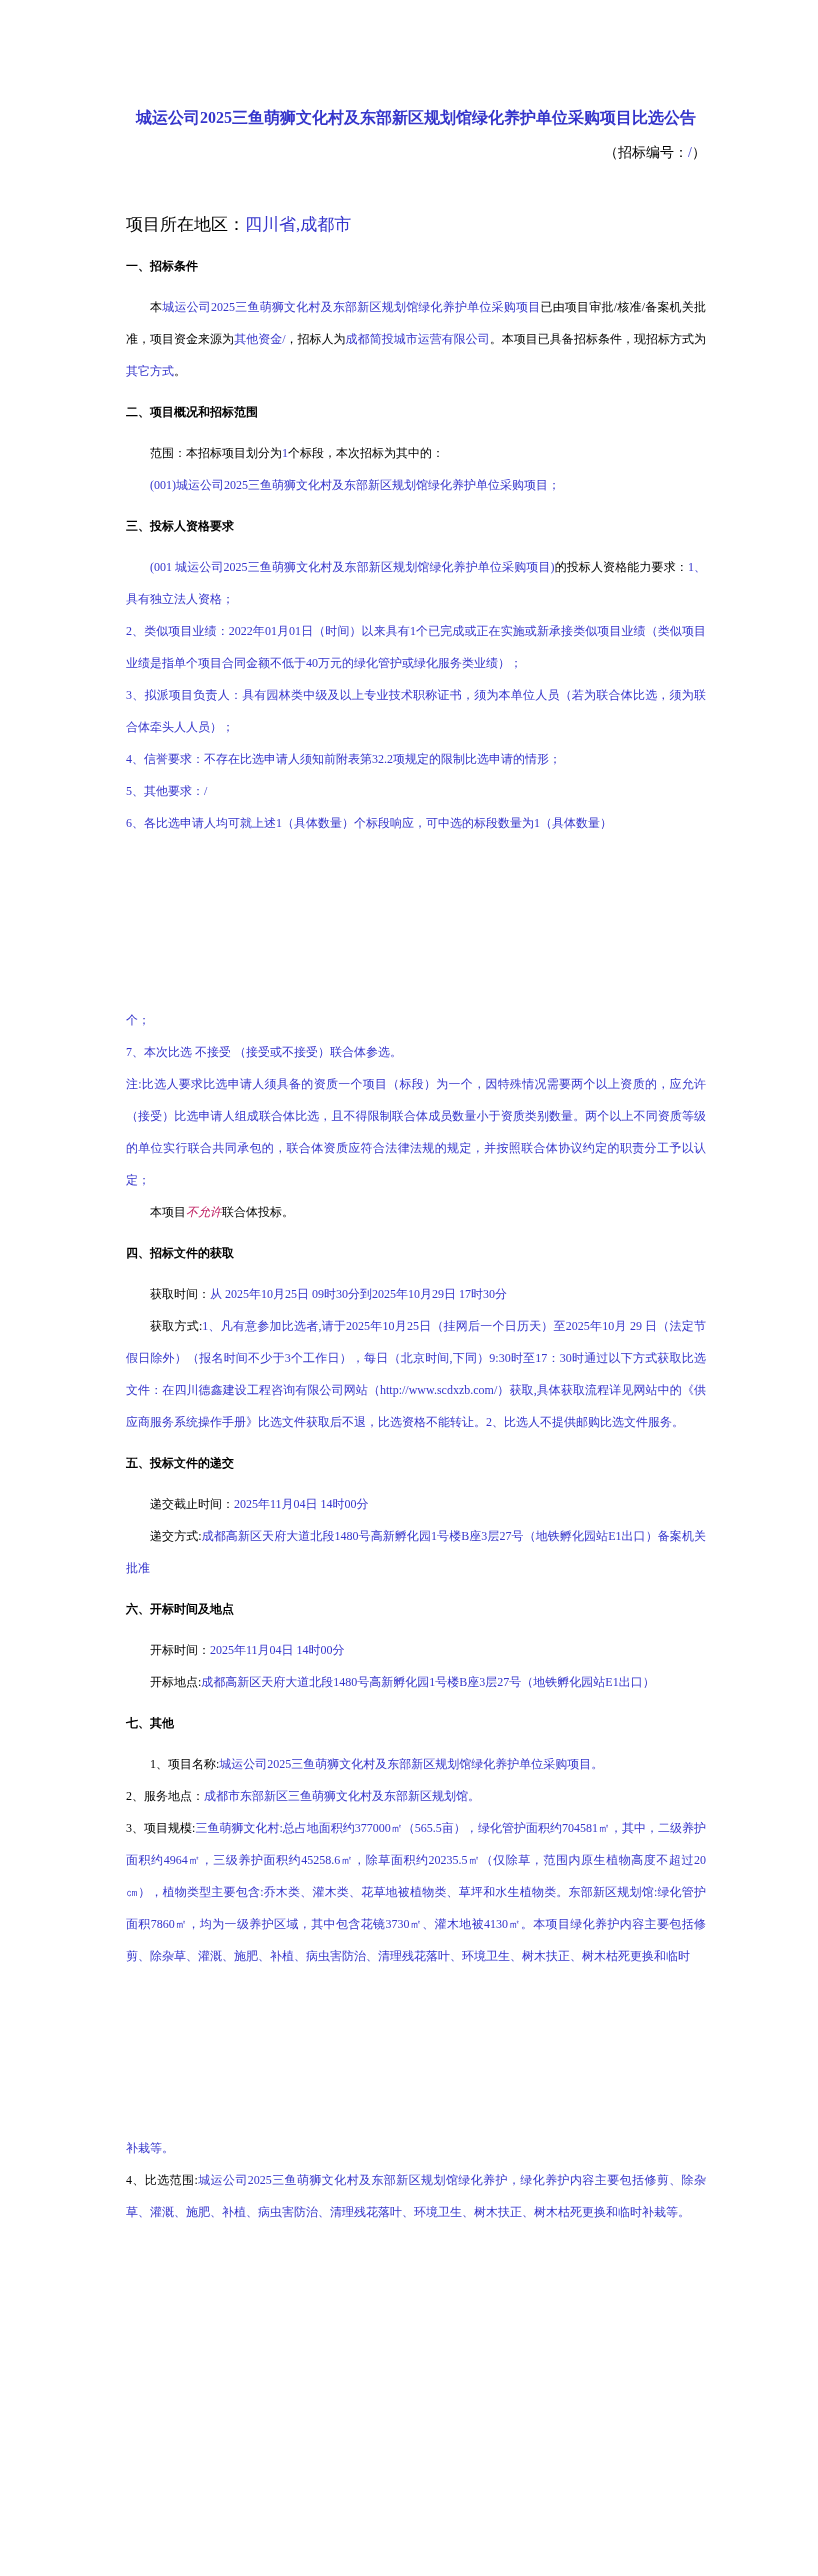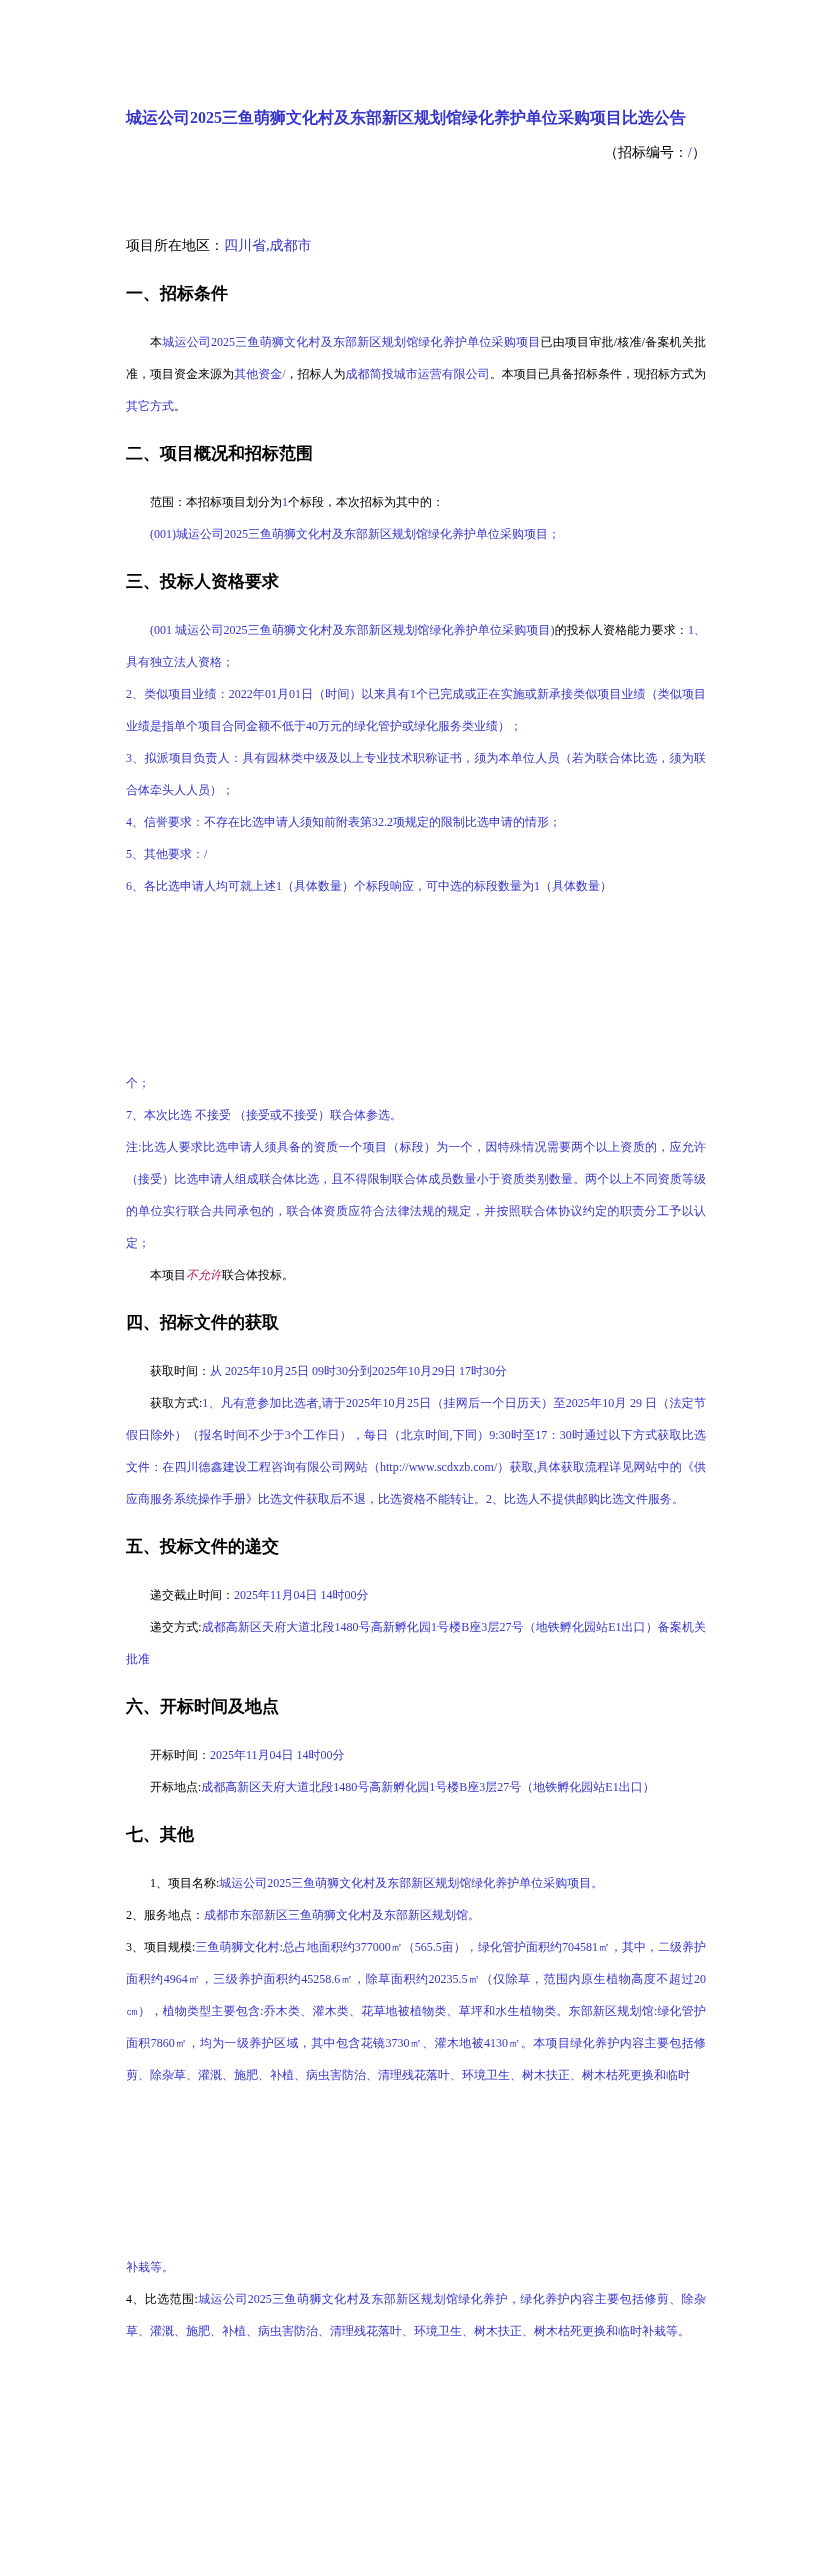--- a/index.html
+++ b/index.html
@@ -1,21 +1,21 @@
 <!DOCTYPE html>
 <html style="font-size:8.2px"><head>
 <meta charset="utf-8">
 <style>
   html,body{margin:0;padding:0;background:#ffffff;}
   body{width:818px;font-family:"Liberation Serif","DejaVu Serif",serif;color:#000;}
   .page{width:818px;box-sizing:border-box;padding:103px 112px 15.5px 126px;position:relative;}
-  .title{color:#3535cb;font-weight:bold;font-size:16px;line-height:30px;text-align:left;}
+  .title{color:#3535cb;font-weight:bold;font-size:16px;line-height:30px;text-align:center;}
   .subtitle{text-align:right;font-size:14px;line-height:23px;margin-top:8.2px;}
-  .region{margin-top:66px;font-size:14px;line-height:32px;}
-  .sec{font-family:"Liberation Sans","DejaVu Sans",sans-serif;font-weight:bold;font-size:17px;line-height:32px;margin:16px 0;color:#000;}
+  .region{margin-top:45px;font-size:17px;line-height:32px;}
+  .sec{font-family:"Liberation Sans","DejaVu Sans",sans-serif;font-weight:bold;font-size:12px;line-height:32px;margin:9px 0;color:#000;}
   .para{font-size:12px;line-height:32px;margin:0;text-align:justify;}
   .para.indent{text-indent:2em;}
   .seg-k{color:#000;}
   .seg-b{color:#3535cb;}
   .seg-bi{color:#be185d;font-style:italic;}
   .spacer{width:100%;}
 </style>
 </head>
 <body>
 

